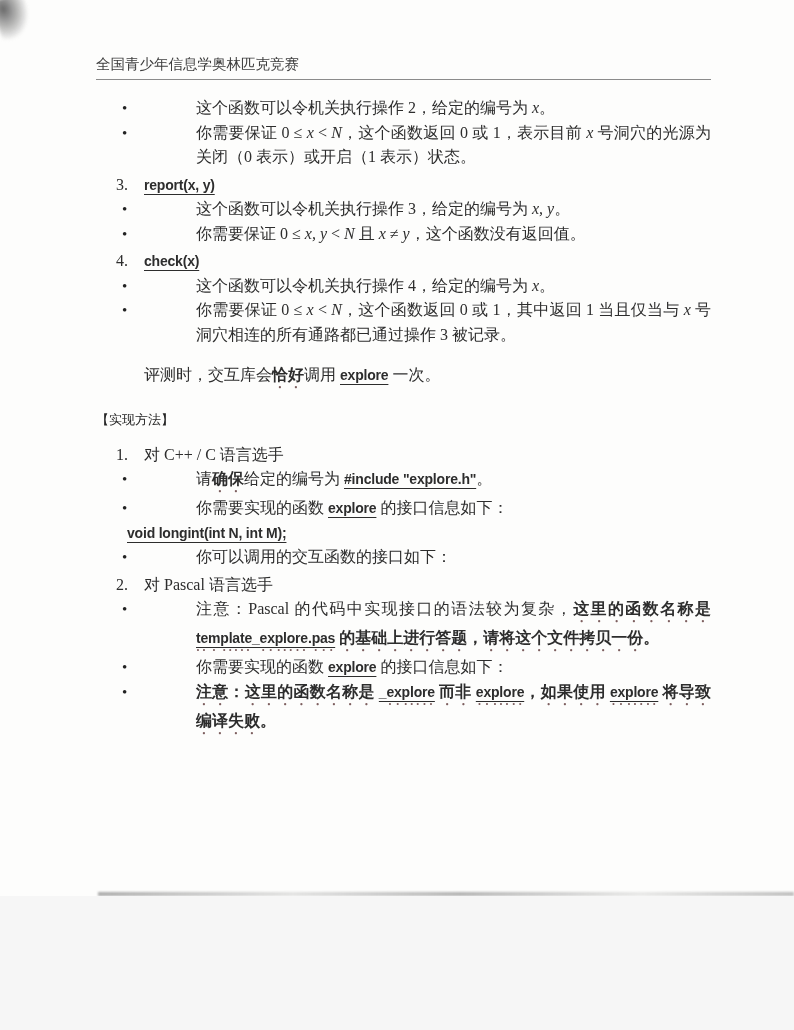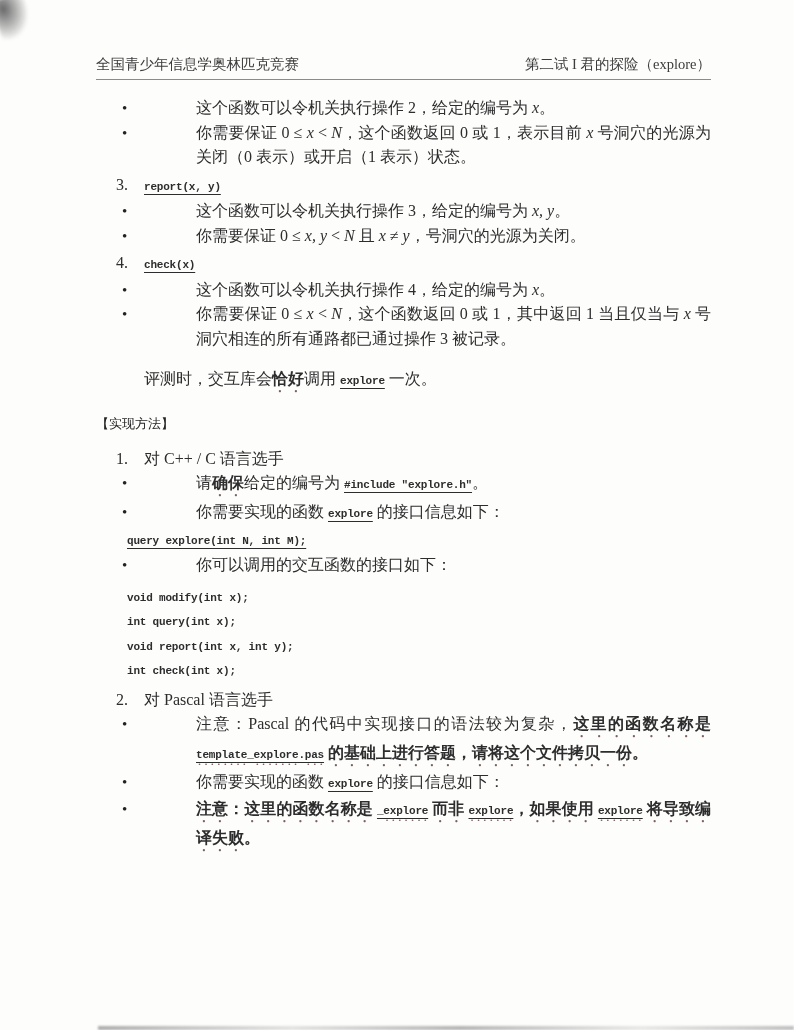--- a/index.html
+++ b/index.html
@@ -2,21 +2,21 @@
 <html><head>
 <meta charset="utf-8">
 <style>
   html,body{margin:0;padding:0;}
   body{
     width:794px;height:1030px;
     background:#f6f6f6;
     font-family:"Liberation Serif","DejaVu Serif",serif;
   }
   .sheet{
-    position:relative;width:794px;height:1030px;
+    position:relative;width:794px;height:896px;
     background:#fdfdfc;overflow:hidden;
   }
   .smudge{
     position:absolute;left:-4px;top:-4px;width:34px;height:42px;
     background:
       radial-gradient(ellipse at 30% 25%, rgba(55,55,55,.75), rgba(110,110,110,.35) 50%, rgba(150,150,150,0) 72%);
     filter:blur(1.6px);
     transform:rotate(-18deg);
   }
   .bottom-edge{
@@ -43,22 +43,22 @@
   .bullet{display:flex;padding-left:26px;}
   .bullet .dot{flex:none;width:26px;font-size:15px;color:#222;}
   .bullet .btxt{flex:1;text-align:justify;margin-left:48px;}
 
   .enum{display:flex;padding-left:20px;margin-top:3px;}
   .enum .num{flex:none;width:28px;color:#2d2d2d;}
 
   .para{margin:16px;text-indent:2em;text-align:justify;}
 
   .mono{
-    font-family:Liberation Mono, monospace;
-    font-size:11px;font-weight:600;letter-spacing:-.2px;
+    font-family:Liberation Sans, sans-serif;
+    font-size:14px;font-weight:600;letter-spacing:-.2px;
   }
   .u{text-decoration:underline;text-underline-offset:3.5px;text-decoration-thickness:1.2px;}
   .em{
     font-weight:700;
     -webkit-text-emphasis:filled dot #7d5f5f;
     -webkit-text-emphasis-position:under right;
     text-emphasis:filled dot #7d5f5f;
     text-emphasis-position:under right;
   }
   .mv{font-style:italic;font-family:"Liberation Serif","DejaVu Serif",serif;}
@@ -72,21 +72,20 @@
 </head>
 <body>
 
 <div class="sheet">
   <div class="smudge"></div>
 
   <div class="content">
 
     <div class="header">
       <span>全国青少年信息学奥林匹克竞赛</span>
-      <span>第二试 I 君的探险（explore）</span>
     </div>
     <div class="rule"></div>
 
     <div class="textbody">
 
       <div class="bullet">
         <span class="dot">•</span>
         <span class="btxt"><span>这个函数可以令机关执行操作 2，给定的编号为 </span><span class="mv">x</span><span>。</span></span>
       </div>
 
@@ -100,21 +99,21 @@
         <span><span class="mono u">report(x, y)</span></span>
       </div>
 
       <div class="bullet">
         <span class="dot">•</span>
         <span class="btxt"><span>这个函数可以令机关执行操作 3，给定的编号为 </span><span class="mv">x, y</span><span>。</span></span>
       </div>
 
       <div class="bullet">
         <span class="dot">•</span>
-        <span class="btxt"><span>你需要保证 0 ≤ </span><span class="mv">x, y</span><span> &lt; </span><span class="mv">N</span><span> 且 </span><span class="mv">x</span><span> ≠ </span><span class="mv">y</span><span>，号洞穴的光源为关闭。</span></span>
+        <span class="btxt"><span>你需要保证 0 ≤ </span><span class="mv">x, y</span><span> &lt; </span><span class="mv">N</span><span> 且 </span><span class="mv">x</span><span> ≠ </span><span class="mv">y</span><span>，这个函数没有返回值。</span></span>
       </div>
 
       <div class="enum">
         <span class="num">4.</span>
         <span><span class="mono u">check(x)</span></span>
       </div>
 
       <div class="bullet">
         <span class="dot">•</span>
         <span class="btxt"><span>这个函数可以令机关执行操作 4，给定的编号为 </span><span class="mv">x</span><span>。</span></span>
@@ -140,33 +139,27 @@
       <div class="bullet">
         <span class="dot">•</span>
         <span class="btxt"><span>请</span><span class="em">确保</span><span>给定的编号为 </span><span class="mono u">#include "explore.h"</span><span>。</span></span>
       </div>
 
       <div class="bullet">
         <span class="dot">•</span>
         <span class="btxt"><span>你需要实现的函数 </span><span class="mono u">explore</span><span> 的接口信息如下：</span></span>
       </div>
 
-      <div class="codeline"><span class="mono u">query explore(int N, int M);</span></div>
+      <div class="codeline"><span class="mono u">void longint(int N, int M);</span></div>
 
       <div class="bullet">
         <span class="dot">•</span>
         <span class="btxt">你可以调用的交互函数的接口如下：</span>
       </div>
 
-      <div class="codeblock mono">
-        <div>void modify(int x);</div>
-        <div>int query(int x);</div>
-        <div>void report(int x, int y);</div>
-        <div>int check(int x);</div>
-      </div>
 
       <div class="enum">
         <span class="num">2.</span>
         <span>对 Pascal 语言选手</span>
       </div>
 
       <div class="bullet">
         <span class="dot">•</span>
         <span class="btxt"><span>注意：Pascal 的代码中实现接口的语法较为复杂，</span><span class="em">这里的函数名称是 </span><span class="mono u em">template_explore.pas</span><span class="em"> 的基础上进行答题，请将这个文件拷贝一份。</span></span>
       </div>

